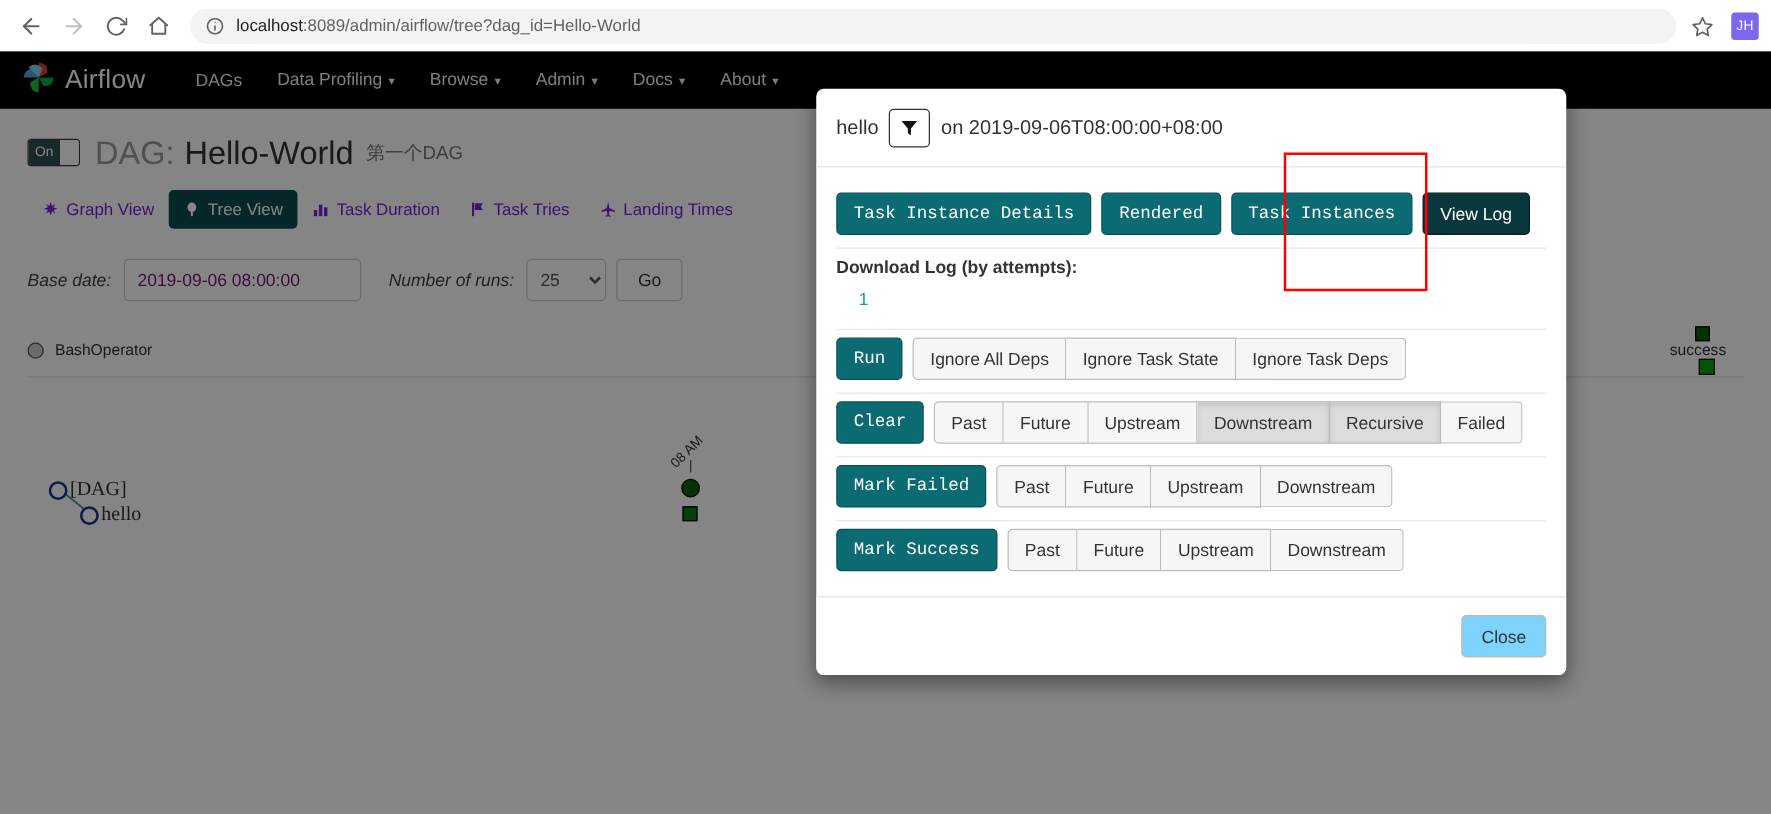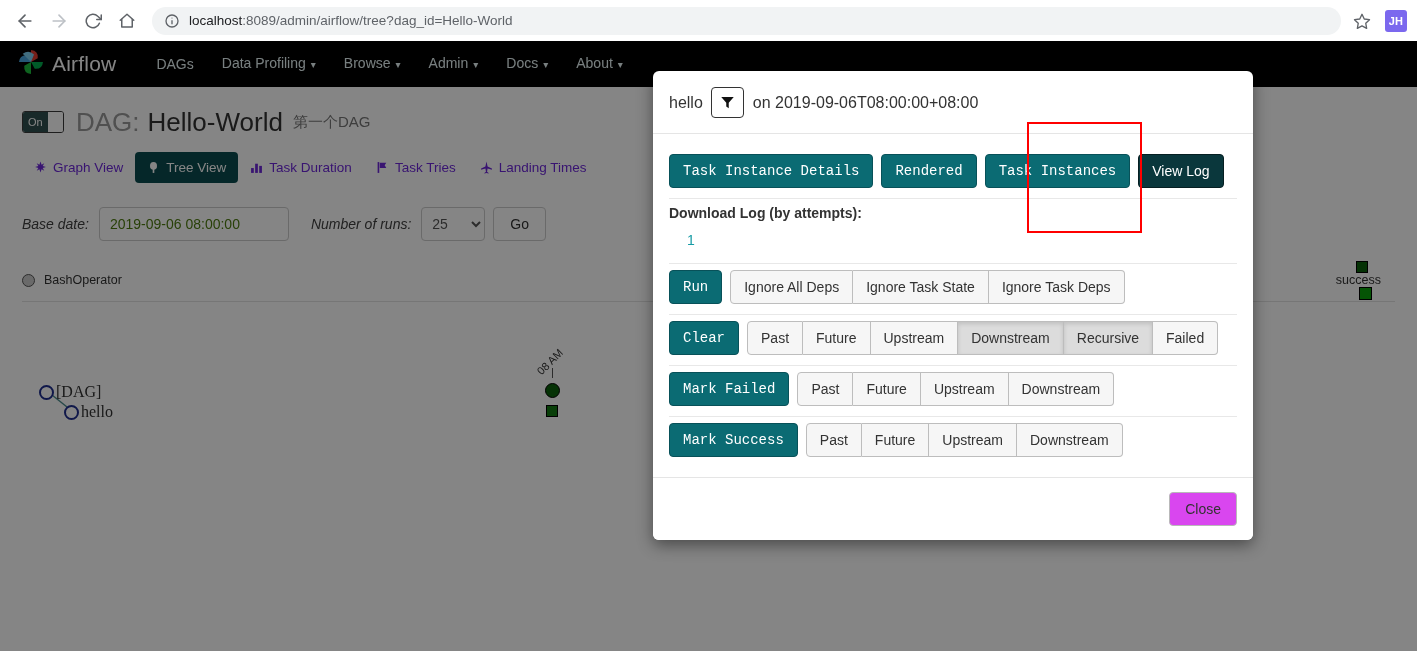--- a/index.html
+++ b/index.html
@@ -60,21 +60,21 @@
     color: #5f6368;
     margin-right: 10px;
     flex: 0 0 auto;
   }
   .avatar {
     width: 22px; height: 22px;
     background: #7b68ee;
     color: #ffffff;
     border-radius: 3px;
     font-size: 11px;
-    font-weight: bold;
+    font-weight: normal;
     display: flex; align-items: center; justify-content: center;
     flex: 0 0 auto;
     letter-spacing: 0.3px;
   }
 
   
   .page {
     position: absolute;
     top: 41px; left: 0;
     width: 1417px; height: 610px;
@@ -188,21 +188,21 @@
     margin-right: 10px;
     font-style: italic;
   }
   .date-input {
     width: 190px; height: 34px;
     border: 1px solid #cccccc;
     border-radius: 4px;
     background: #ffffff;
     padding: 0 10px;
     font-size: 14px;
-    color: #4d7c0f;
+    color: #701a75;
     font-family: "Liberation Sans", sans-serif;
   }
   .runs-select {
     width: 64px; height: 34px;
     border: 1px solid #cccccc;
     border-radius: 4px;
     background: #ffffff;
     font-size: 14px;
     color: #555555;
     padding: 0 6px;
@@ -429,21 +429,21 @@
     border-top: 1px solid #e5e5e5;
     padding: 14px 16px;
     display: flex;
     justify-content: flex-end;
     background: #ffffff;
   }
   .close-btn {
     height: 34px;
     border: 1px solid #b9b9b9;
     border-radius: 4px;
-    background: #d946ef;
+    background: #7dd3fc;
     color: #333333;
     font-size: 14px;
     padding: 0 15px;
     font-family: "Liberation Sans", sans-serif;
   }
 
   .annot-rect {
     position: absolute;
     border: 2px solid #ff0000;
     z-index: 40;

